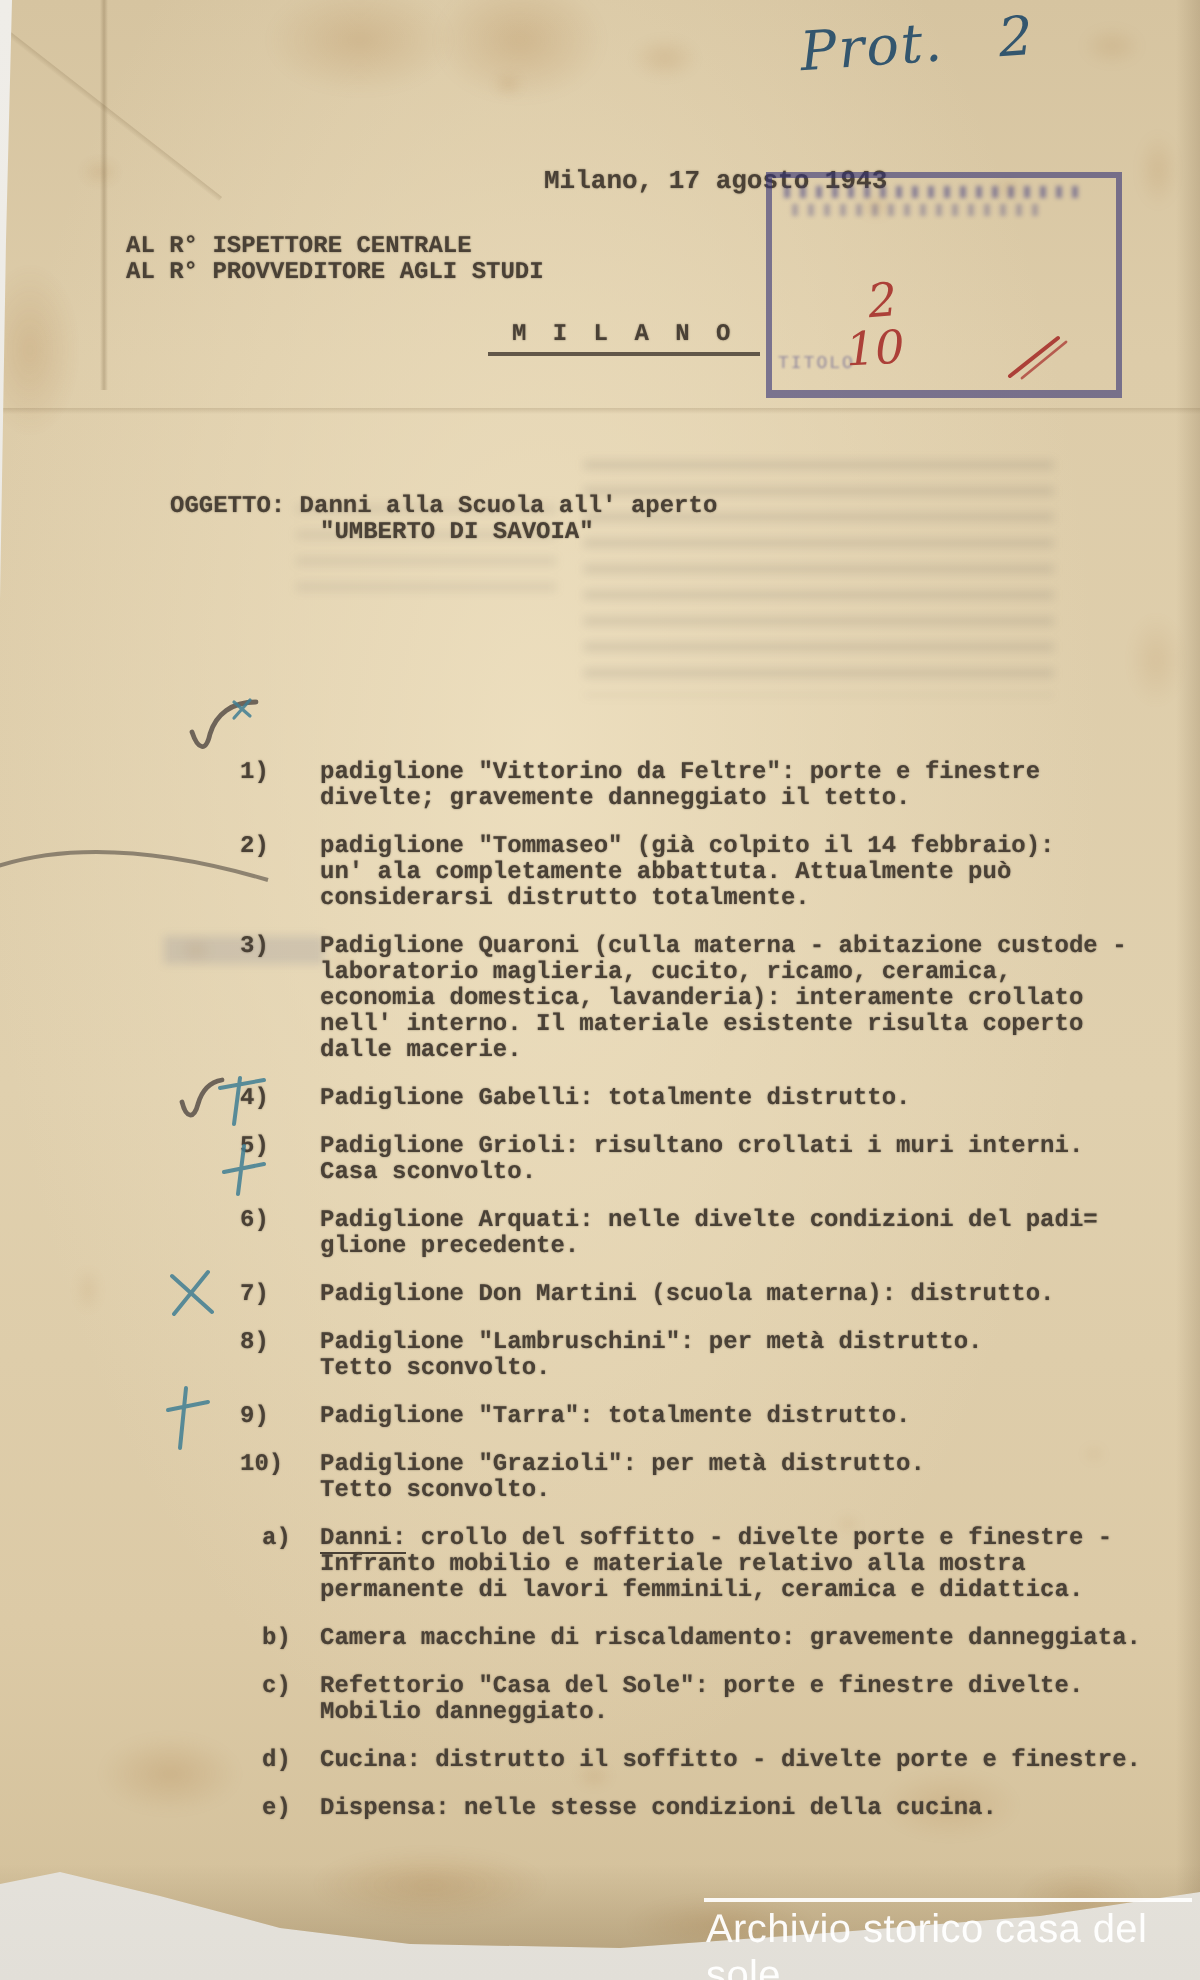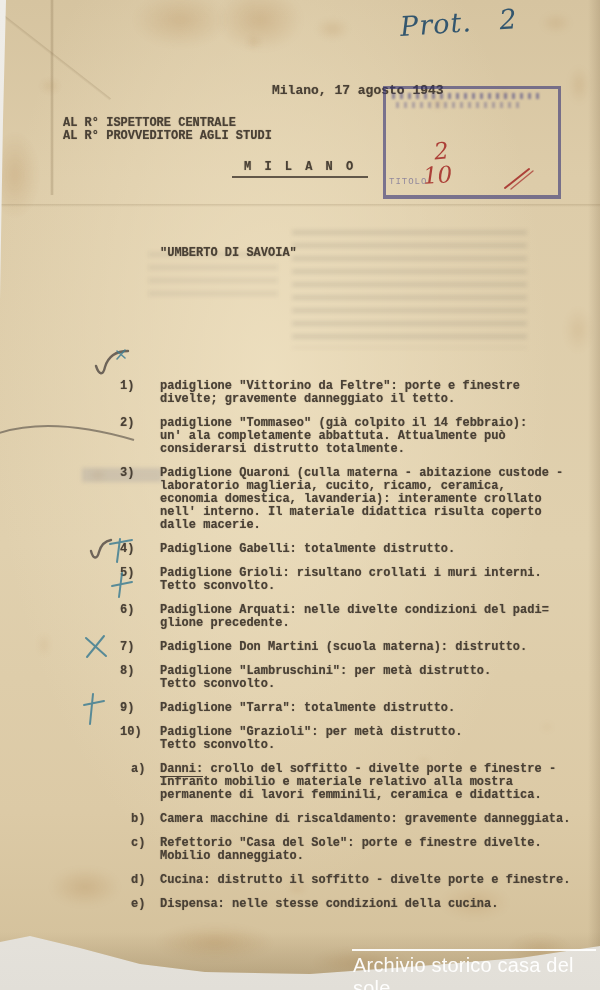--- a/index.html
+++ b/index.html
@@ -35,21 +35,21 @@
     background:repeating-linear-gradient(180deg, rgba(108,102,92,.15) 0 5px, rgba(0,0,0,0) 5px 13px); }
   .ghost2 { left:148px; top:252px; width:130px; height:50px;
     background:repeating-linear-gradient(180deg, rgba(108,102,92,.1) 0 5px, rgba(0,0,0,0) 5px 13px); }
   .ghost3 { left:82px; top:468px; width:80px; height:14px; background:rgba(88,94,128,.16); }
   
   .typed { position:absolute; font-family:"Liberation Mono","DejaVu Sans Mono",monospace;
     font-weight:700; font-size:12px; line-height:13px; color:#4a4136;
     text-shadow:0 0 1px rgba(74,63,48,.6);margin-top:26px; }
   .date { left:272px; top:58px; font-size:13px; }
   .recipients { left:63px; top:91px; }
-  .city { left:232px; top:135px; }
+  .city { left:244px; top:135px; }
   .city-inner { display:inline-block; padding:0 12px 2px; letter-spacing:3px;
     border-bottom:2px solid rgba(74,65,54,.85); }
   .subject { left:85px; top:221px; }
   .subject-l2 { margin-left:75px; }
   .body-par { left:160px; top:292px; width:412px; white-space:pre-line; text-indent:75px; }
   .list { left:120px; top:354px; width:464px; }
   .item { display:flex; margin-bottom:11px; }
   .num { width:40px; flex:none; }
   .lt .num { box-sizing:border-box; padding-left:11px; }
   .txt { flex:1; white-space:pre-line; }
@@ -132,20 +132,21 @@
       <div class="st-titolo">TITOLO</div>
       <div class="hand-red st-n2">2</div>
       <div class="hand-red st-n10">10</div>
       <svg class="st-slash" width="32" height="26" viewBox="0 0 32 26">
         <path d="M3,23 L27,4" stroke="#ac4038" stroke-width="2" fill="none" stroke-linecap="round"></path>
         <path d="M9,24 L31,6" stroke="#ac4038" stroke-width="1.4" fill="none" stroke-linecap="round" opacity=".8"></path>
       </svg>
     </div>
 
     <div class="typed subject">
+      <div>OGGETTO: Danni alla Scuola all' aperto</div>
       <div class="subject-l2">"UMBERTO DI SAVOIA"</div>
     </div>
 
 
     <div class="typed list">
       <div class="item">
           <span class="num">1)</span>
           <span class="txt">padiglione "Vittorino da Feltre": porte e finestre
 divelte; gravemente danneggiato il tetto.</span>
         </div>
@@ -153,31 +154,31 @@
           <span class="num">2)</span>
           <span class="txt">padiglione "Tommaseo" (già colpito il 14 febbraio):
 un' ala completamente abbattuta. Attualmente può
 considerarsi distrutto totalmente.</span>
         </div>
       <div class="item">
           <span class="num">3)</span>
           <span class="txt">Padiglione Quaroni (culla materna - abitazione custode -
 laboratorio maglieria, cucito, ricamo, ceramica,
 economia domestica, lavanderia): interamente crollato
-nell' interno. Il materiale didattica risulta coperto
+nell' interno. Il materiale esistente risulta coperto
 dalle macerie.</span>
         </div>
       <div class="item">
           <span class="num">4)</span>
           <span class="txt">Padiglione Gabelli: totalmente distrutto.</span>
         </div>
       <div class="item">
           <span class="num">5)</span>
           <span class="txt">Padiglione Grioli: risultano crollati i muri interni.
-Tetto sconvolto.</span>
+Casa sconvolto.</span>
         </div>
       <div class="item">
           <span class="num">6)</span>
           <span class="txt">Padiglione Arquati: nelle divelte condizioni del padi=
 glione precedente.</span>
         </div>
       <div class="item">
           <span class="num">7)</span>
           <span class="txt">Padiglione Don Martini (scuola materna): distrutto.</span>
         </div>

